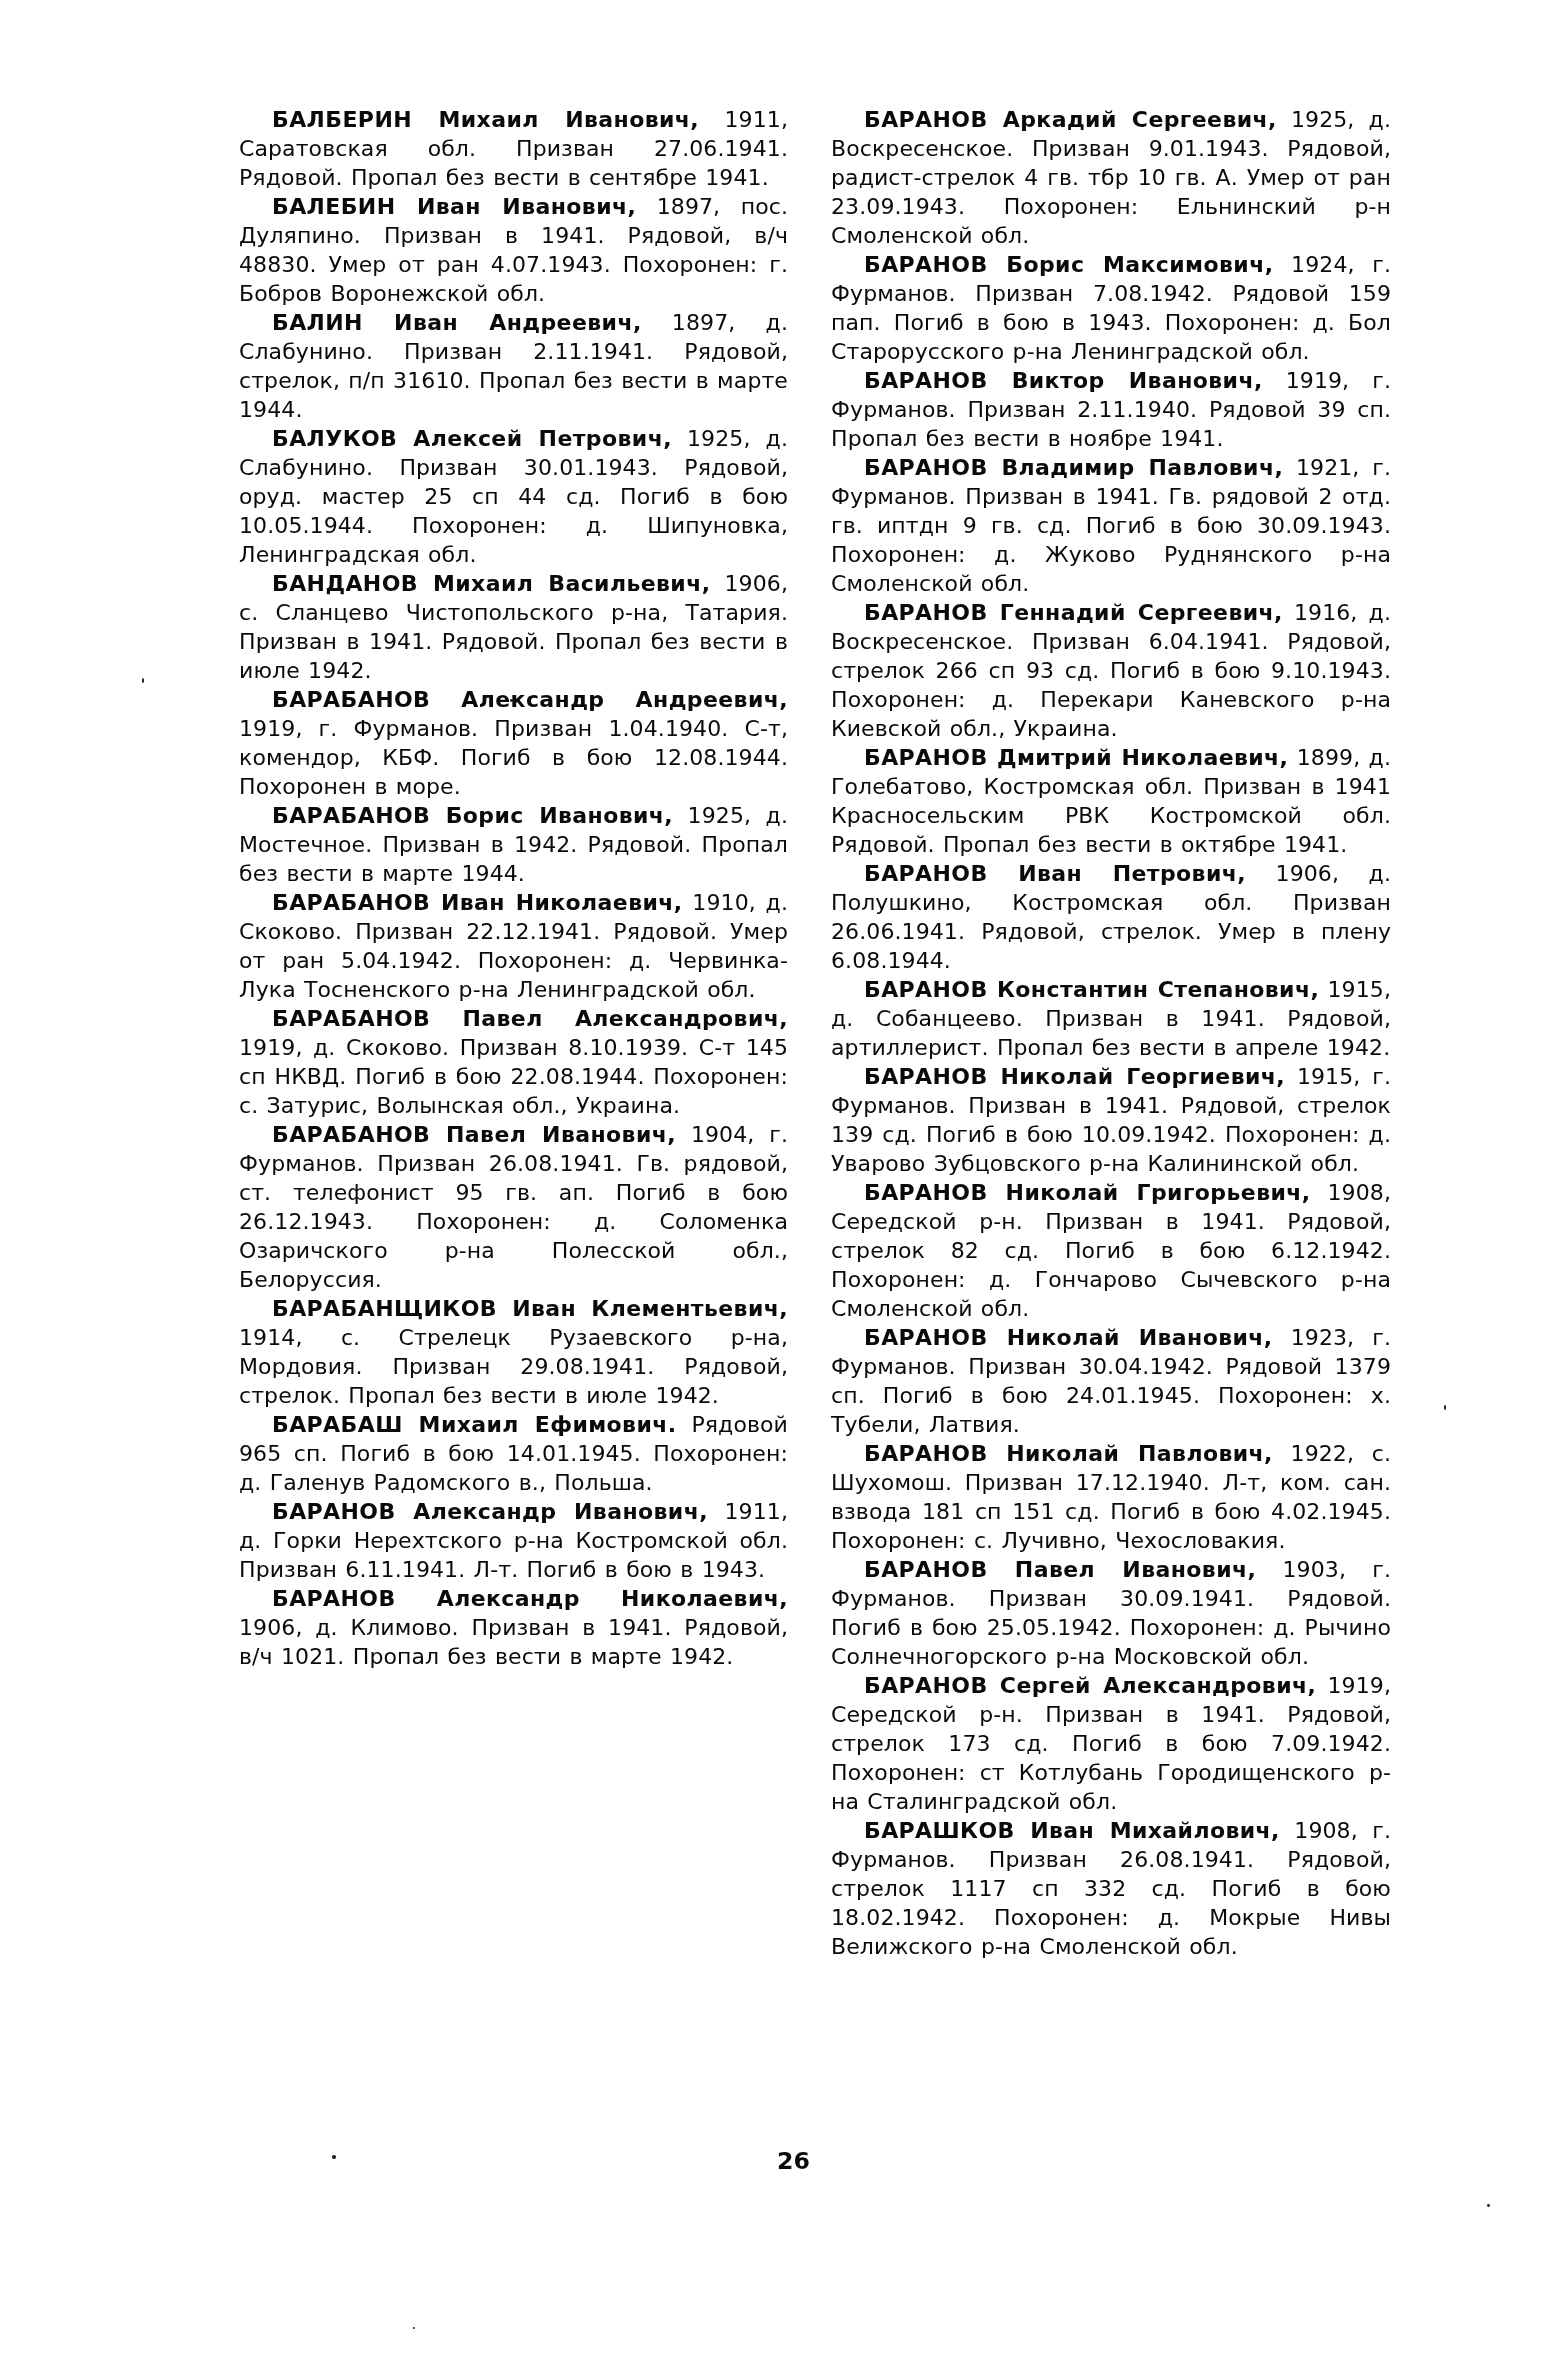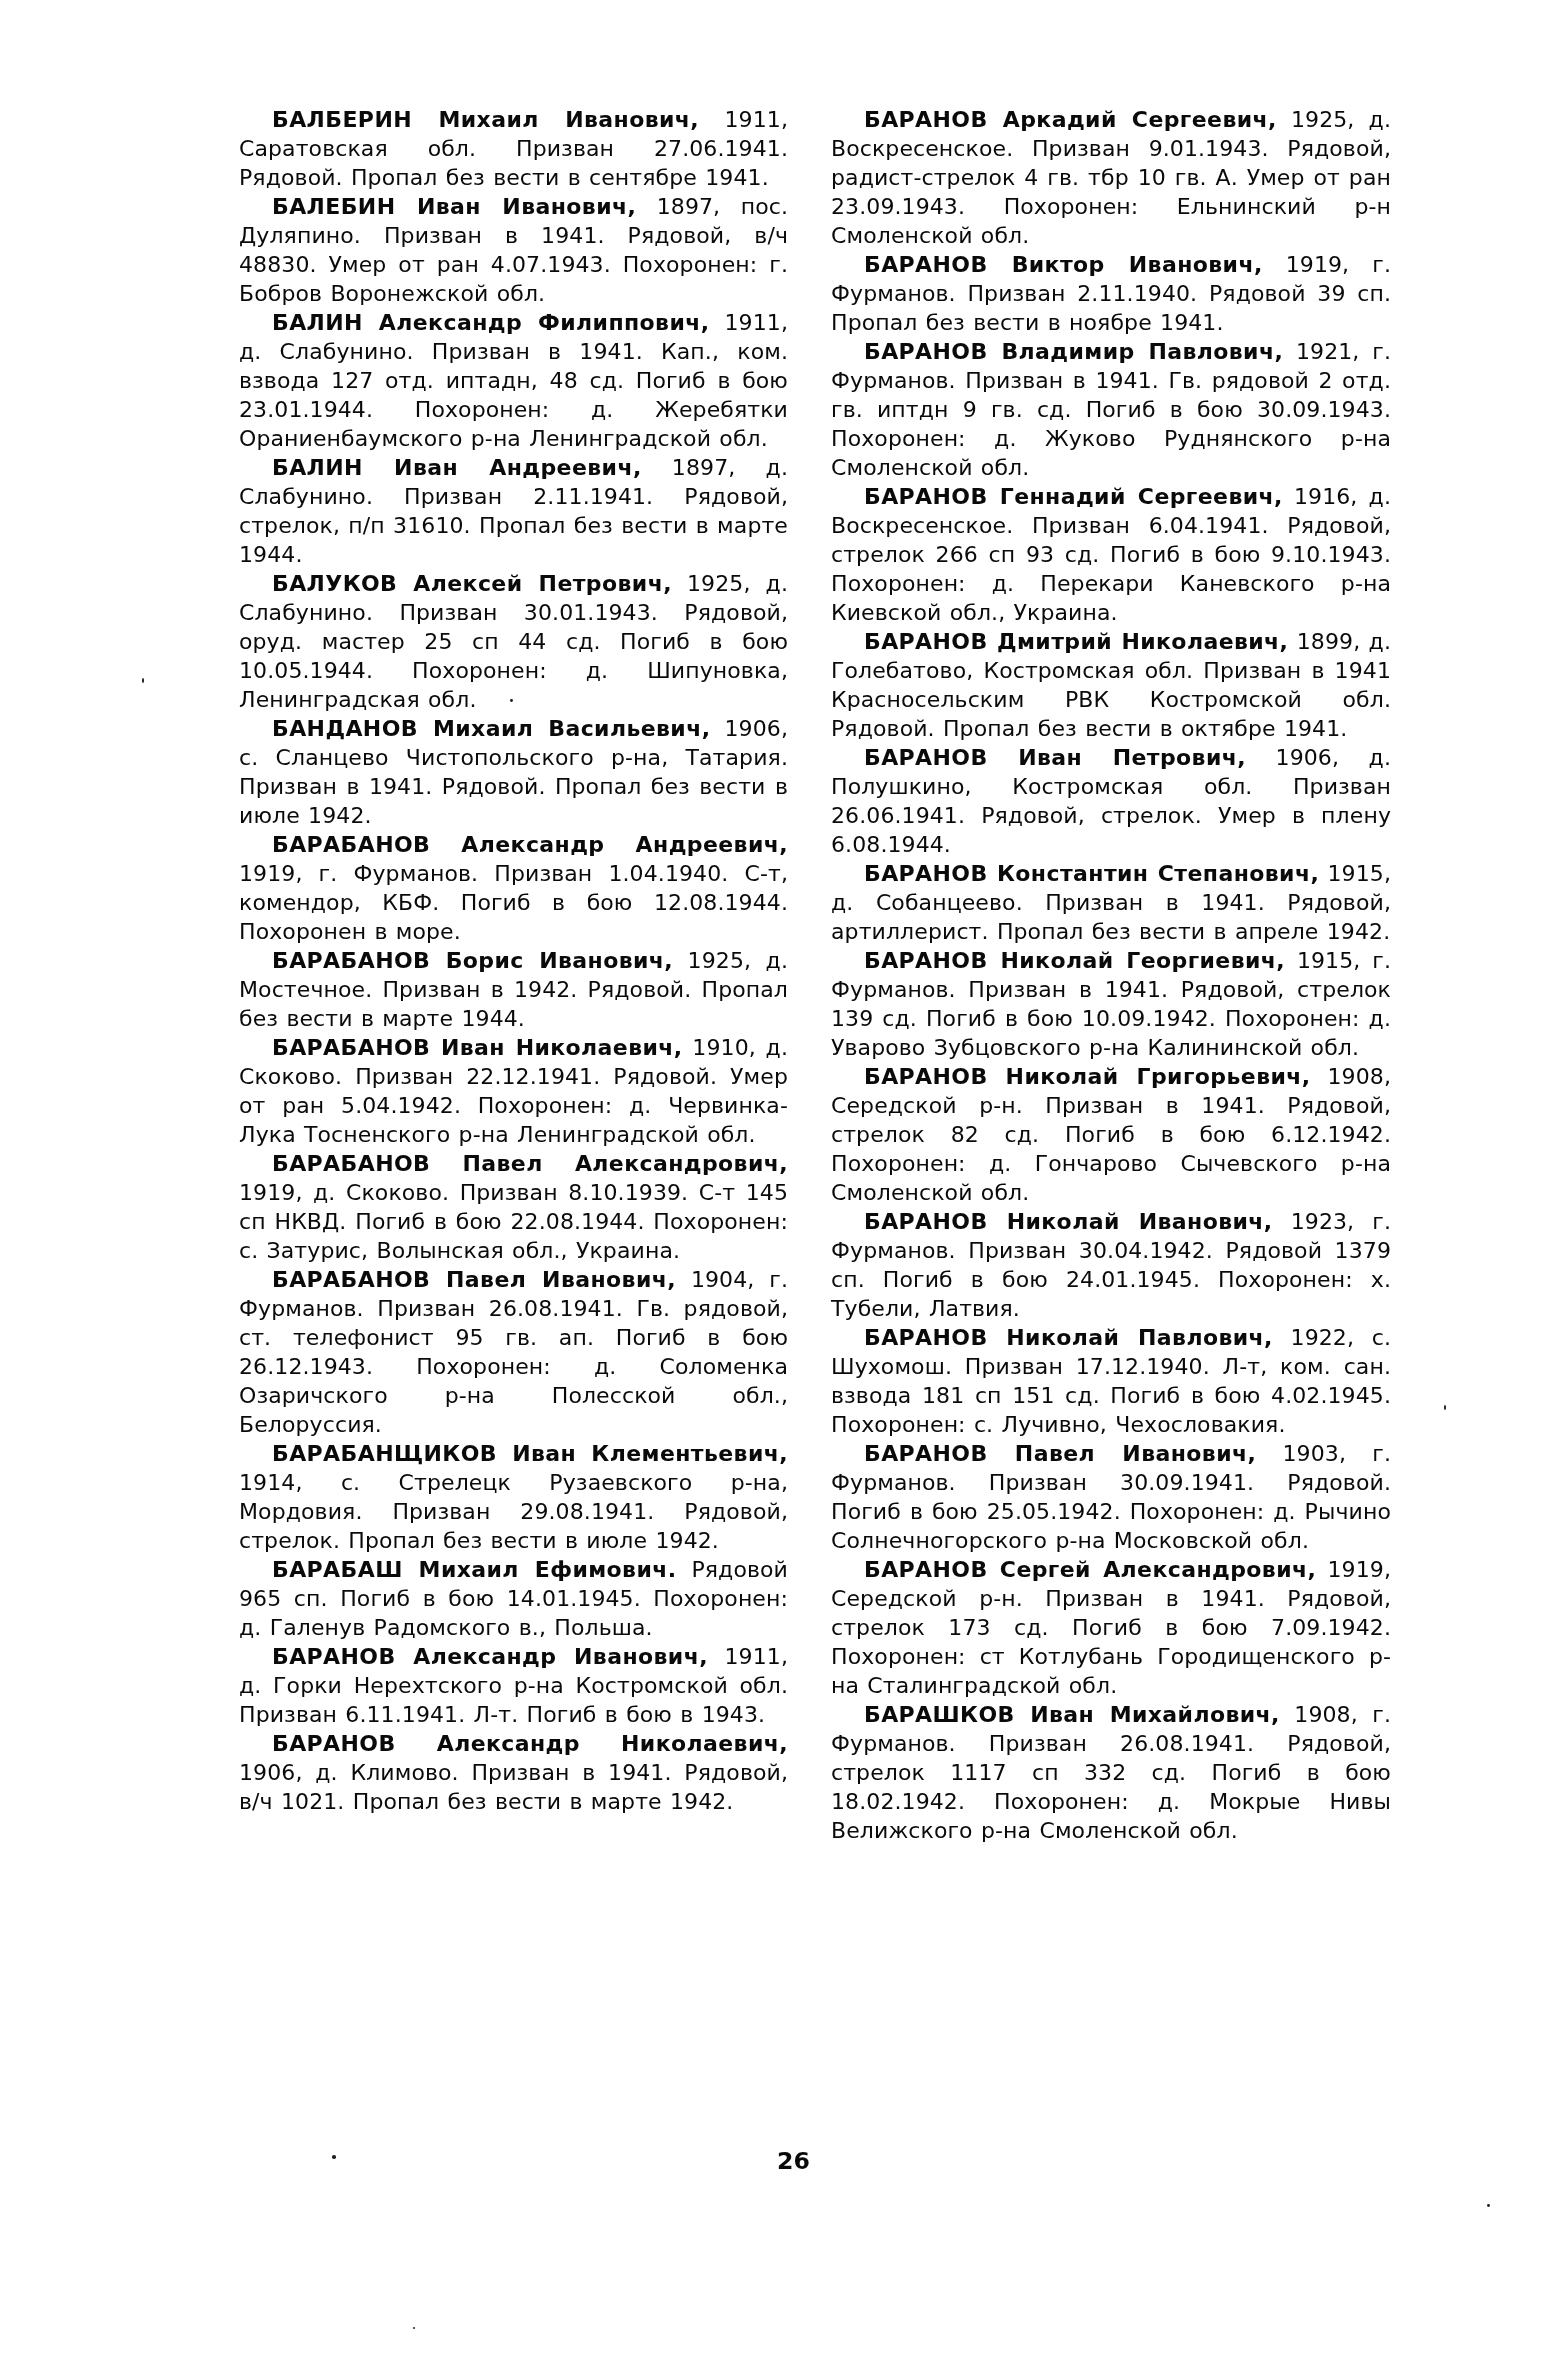--- a/index.html
+++ b/index.html
@@ -23,36 +23,36 @@
   }
   .speck { position: absolute; background: #222; border-radius: 50%; }
 </style>
 </head>
 <body>
 
 <div class="page">
   <div class="column col-left">
       <p class="entry"><span class="name">БАЛБЕРИН Михаил Иванович,</span><span class="body"> 1911, Саратовская обл. Призван 27.06.1941. Рядовой. Пропал без вести в сентябре 1941.</span></p>
       <p class="entry"><span class="name">БАЛЕБИН Иван Иванович,</span><span class="body"> 1897, пос. Дуляпино. Призван в 1941. Рядовой, в/ч 48830. Умер от ран 4.07.1943. Похоронен: г. Бобров Воронежской обл.</span></p>
-      <p class="entry"><span class="name">БАЛИН Александр Филиппович,</span><span class="body"> 1911, д. Слабунино. Призван в 1941. Кап., ком. взвода 127 отд. иптадн, 48 сд. Погиб в бою 23.01.1944. Похоронен: д. Жеребятки Ораниенбаумского р-на Ленинградской обл.</span></p>
       <p class="entry"><span class="name">БАЛИН Иван Андреевич,</span><span class="body"> 1897, д. Слабунино. Призван 2.11.1941. Рядовой, стрелок, п/п 31610. Пропал без вести в марте 1944.</span></p>
       <p class="entry"><span class="name">БАЛУКОВ Алексей Петрович,</span><span class="body"> 1925, д. Слабунино. Призван 30.01.1943. Рядовой, оруд. мастер 25 сп 44 сд. Погиб в бою 10.05.1944. Похоронен: д. Шипуновка, Ленинградская обл.</span></p>
       <p class="entry"><span class="name">БАНДАНОВ Михаил Васильевич,</span><span class="body"> 1906, с. Сланцево Чистопольского р-на, Татария. Призван в 1941. Рядовой. Пропал без вести в июле 1942.</span></p>
       <p class="entry"><span class="name">БАРАБАНОВ Александр Андреевич,</span><span class="body"> 1919, г. Фурманов. Призван 1.04.1940. С-т, комендор, КБФ. Погиб в бою 12.08.1944. Похоронен в море.</span></p>
       <p class="entry"><span class="name">БАРАБАНОВ Борис Иванович,</span><span class="body"> 1925, д. Мостечное. Призван в 1942. Рядовой. Пропал без вести в марте 1944.</span></p>
       <p class="entry"><span class="name">БАРАБАНОВ Иван Николаевич,</span><span class="body"> 1910, д. Скоково. Призван 22.12.1941. Рядовой. Умер от ран 5.04.1942. Похоронен: д. Червинка-Лука Тосненского р-на Ленинградской обл.</span></p>
       <p class="entry"><span class="name">БАРАБАНОВ Павел Александрович,</span><span class="body"> 1919, д. Скоково. Призван 8.10.1939. С-т 145 сп НКВД. Погиб в бою 22.08.1944. Похоронен: с. Затурис, Волынская обл., Украина.</span></p>
       <p class="entry"><span class="name">БАРАБАНОВ Павел Иванович,</span><span class="body"> 1904, г. Фурманов. Призван 26.08.1941. Гв. рядовой, ст. телефонист 95 гв. ап. Погиб в бою 26.12.1943. Похоронен: д. Соломенка Озаричского р-на Полесской обл., Белоруссия.</span></p>
       <p class="entry"><span class="name">БАРАБАНЩИКОВ Иван Клементьевич,</span><span class="body"> 1914, с. Стрелецк Рузаевского р-на, Мордовия. Призван 29.08.1941. Рядовой, стрелок. Пропал без вести в июле 1942.</span></p>
       <p class="entry"><span class="name">БАРАБАШ Михаил Ефимович.</span><span class="body"> Рядовой 965 сп. Погиб в бою 14.01.1945. Похоронен: д. Галенув Радомского в., Польша.</span></p>
       <p class="entry"><span class="name">БАРАНОВ Александр Иванович,</span><span class="body"> 1911, д. Горки Нерехтского р-на Костромской обл. Призван 6.11.1941. Л-т. Погиб в бою в 1943.</span></p>
       <p class="entry"><span class="name">БАРАНОВ Александр Николаевич,</span><span class="body"> 1906, д. Климово. Призван в 1941. Рядовой, в/ч 1021. Пропал без вести в марте 1942.</span></p>
     </div>
   <div class="column col-right">
       <p class="entry"><span class="name">БАРАНОВ Аркадий Сергеевич,</span><span class="body"> 1925, д. Воскресенское. Призван 9.01.1943. Рядовой, радист-стрелок 4 гв. тбр 10 гв. А. Умер от ран 23.09.1943. Похоронен: Ельнинский р-н Смоленской обл.</span></p>
+      <p class="entry"><span class="name">БАРАНОВ Борис Максимович,</span><span class="body"> 1924, г. Фурманов. Призван 7.08.1942. Рядовой 159 пап. Погиб в бою в 1943. Похоронен: д. Бол Старорусского р-на Ленинградской обл.</span></p>
       <p class="entry"><span class="name">БАРАНОВ Виктор Иванович,</span><span class="body"> 1919, г. Фурманов. Призван 2.11.1940. Рядовой 39 сп. Пропал без вести в ноябре 1941.</span></p>
       <p class="entry"><span class="name">БАРАНОВ Владимир Павлович,</span><span class="body"> 1921, г. Фурманов. Призван в 1941. Гв. рядовой 2 отд. гв. иптдн 9 гв. сд. Погиб в бою 30.09.1943. Похоронен: д. Жуково Руднянского р-на Смоленской обл.</span></p>
       <p class="entry"><span class="name">БАРАНОВ Геннадий Сергеевич,</span><span class="body"> 1916, д. Воскресенское. Призван 6.04.1941. Рядовой, стрелок 266 сп 93 сд. Погиб в бою 9.10.1943. Похоронен: д. Перекари Каневского р-на Киевской обл., Украина.</span></p>
       <p class="entry"><span class="name">БАРАНОВ Дмитрий Николаевич,</span><span class="body"> 1899, д. Голебатово, Костромская обл. Призван в 1941 Красносельским РВК Костромской обл. Рядовой. Пропал без вести в октябре 1941.</span></p>
       <p class="entry"><span class="name">БАРАНОВ Иван Петрович,</span><span class="body"> 1906, д. Полушкино, Костромская обл. Призван 26.06.1941. Рядовой, стрелок. Умер в плену 6.08.1944.</span></p>
       <p class="entry"><span class="name">БАРАНОВ Константин Степанович,</span><span class="body"> 1915, д. Собанцеево. Призван в 1941. Рядовой, артиллерист. Пропал без вести в апреле 1942.</span></p>
       <p class="entry"><span class="name">БАРАНОВ Николай Георгиевич,</span><span class="body"> 1915, г. Фурманов. Призван в 1941. Рядовой, стрелок 139 сд. Погиб в бою 10.09.1942. Похоронен: д. Уварово Зубцовского р-на Калининской обл.</span></p>
       <p class="entry"><span class="name">БАРАНОВ Николай Григорьевич,</span><span class="body"> 1908, Середской р-н. Призван в 1941. Рядовой, стрелок 82 сд. Погиб в бою 6.12.1942. Похоронен: д. Гончарово Сычевского р-на Смоленской обл.</span></p>
       <p class="entry"><span class="name">БАРАНОВ Николай Иванович,</span><span class="body"> 1923, г. Фурманов. Призван 30.04.1942. Рядовой 1379 сп. Погиб в бою 24.01.1945. Похоронен: х. Тубели, Латвия.</span></p>
       <p class="entry"><span class="name">БАРАНОВ Николай Павлович,</span><span class="body"> 1922, с. Шухомош. Призван 17.12.1940. Л-т, ком. сан. взвода 181 сп 151 сд. Погиб в бою 4.02.1945. Похоронен: с. Лучивно, Чехословакия.</span></p>

